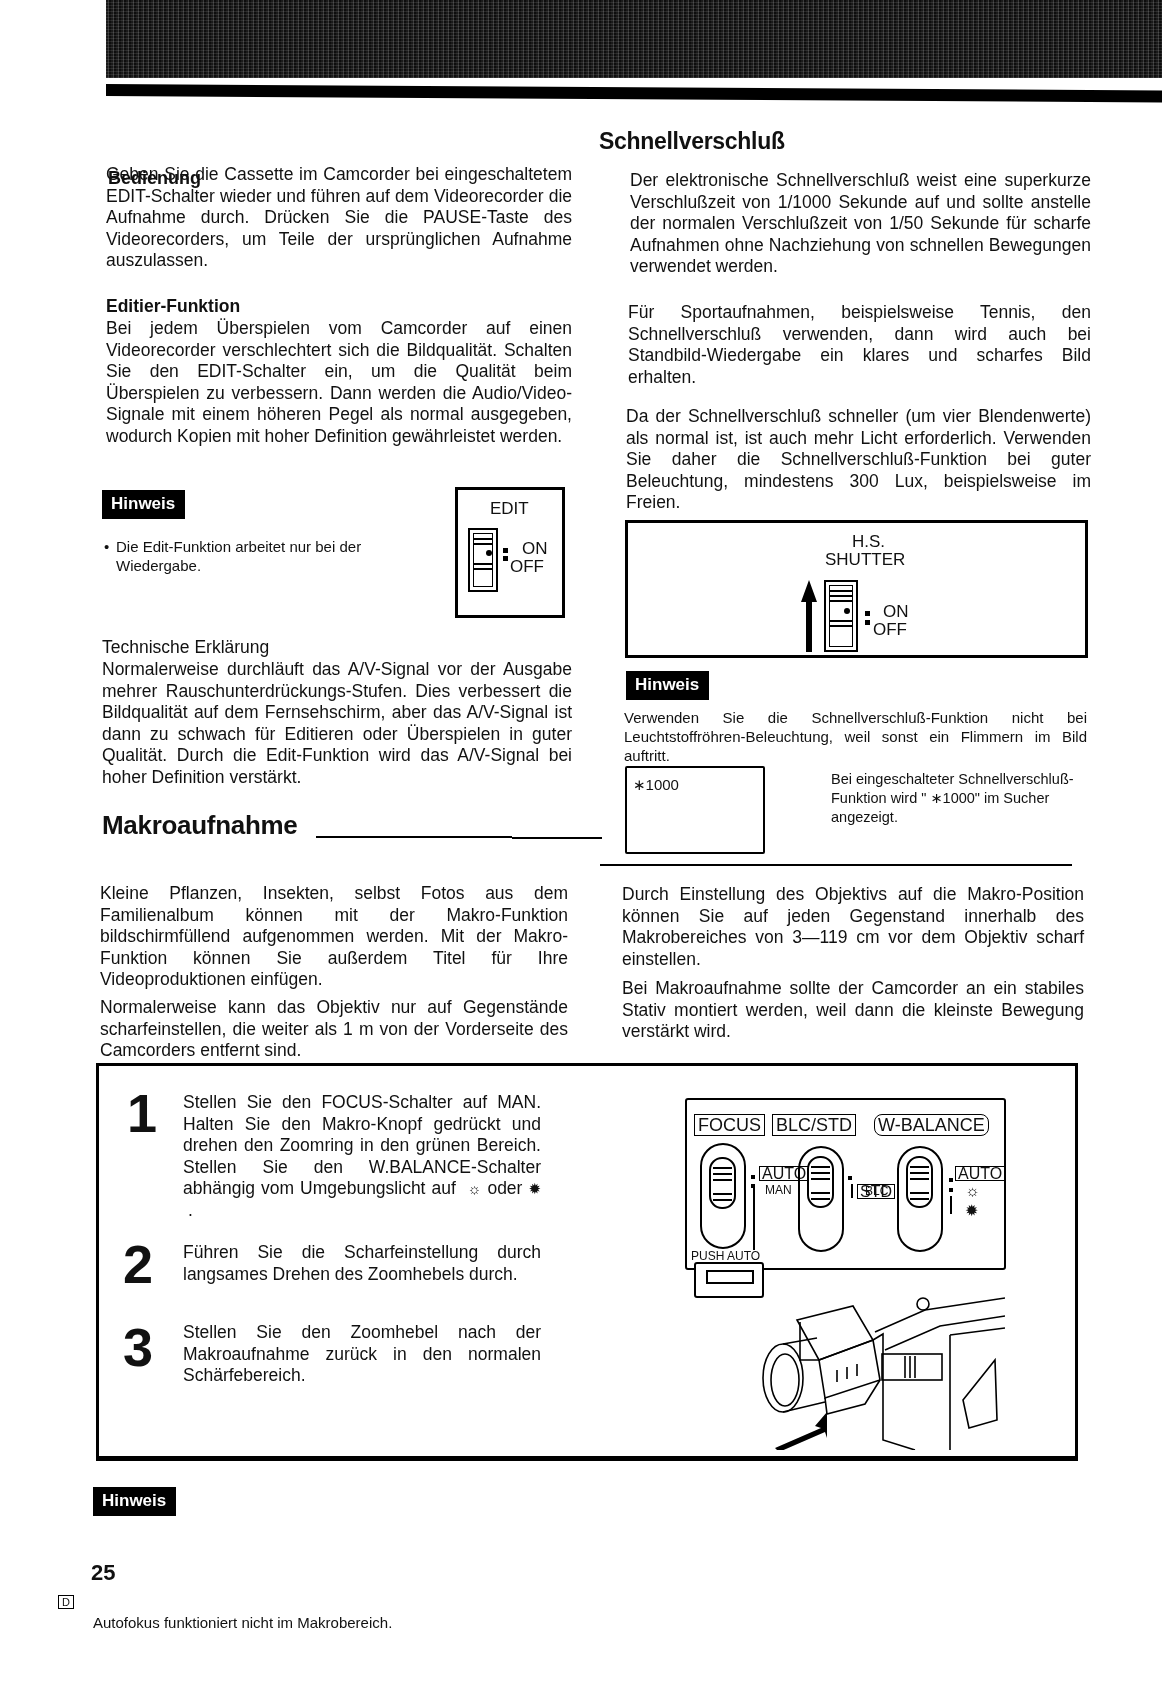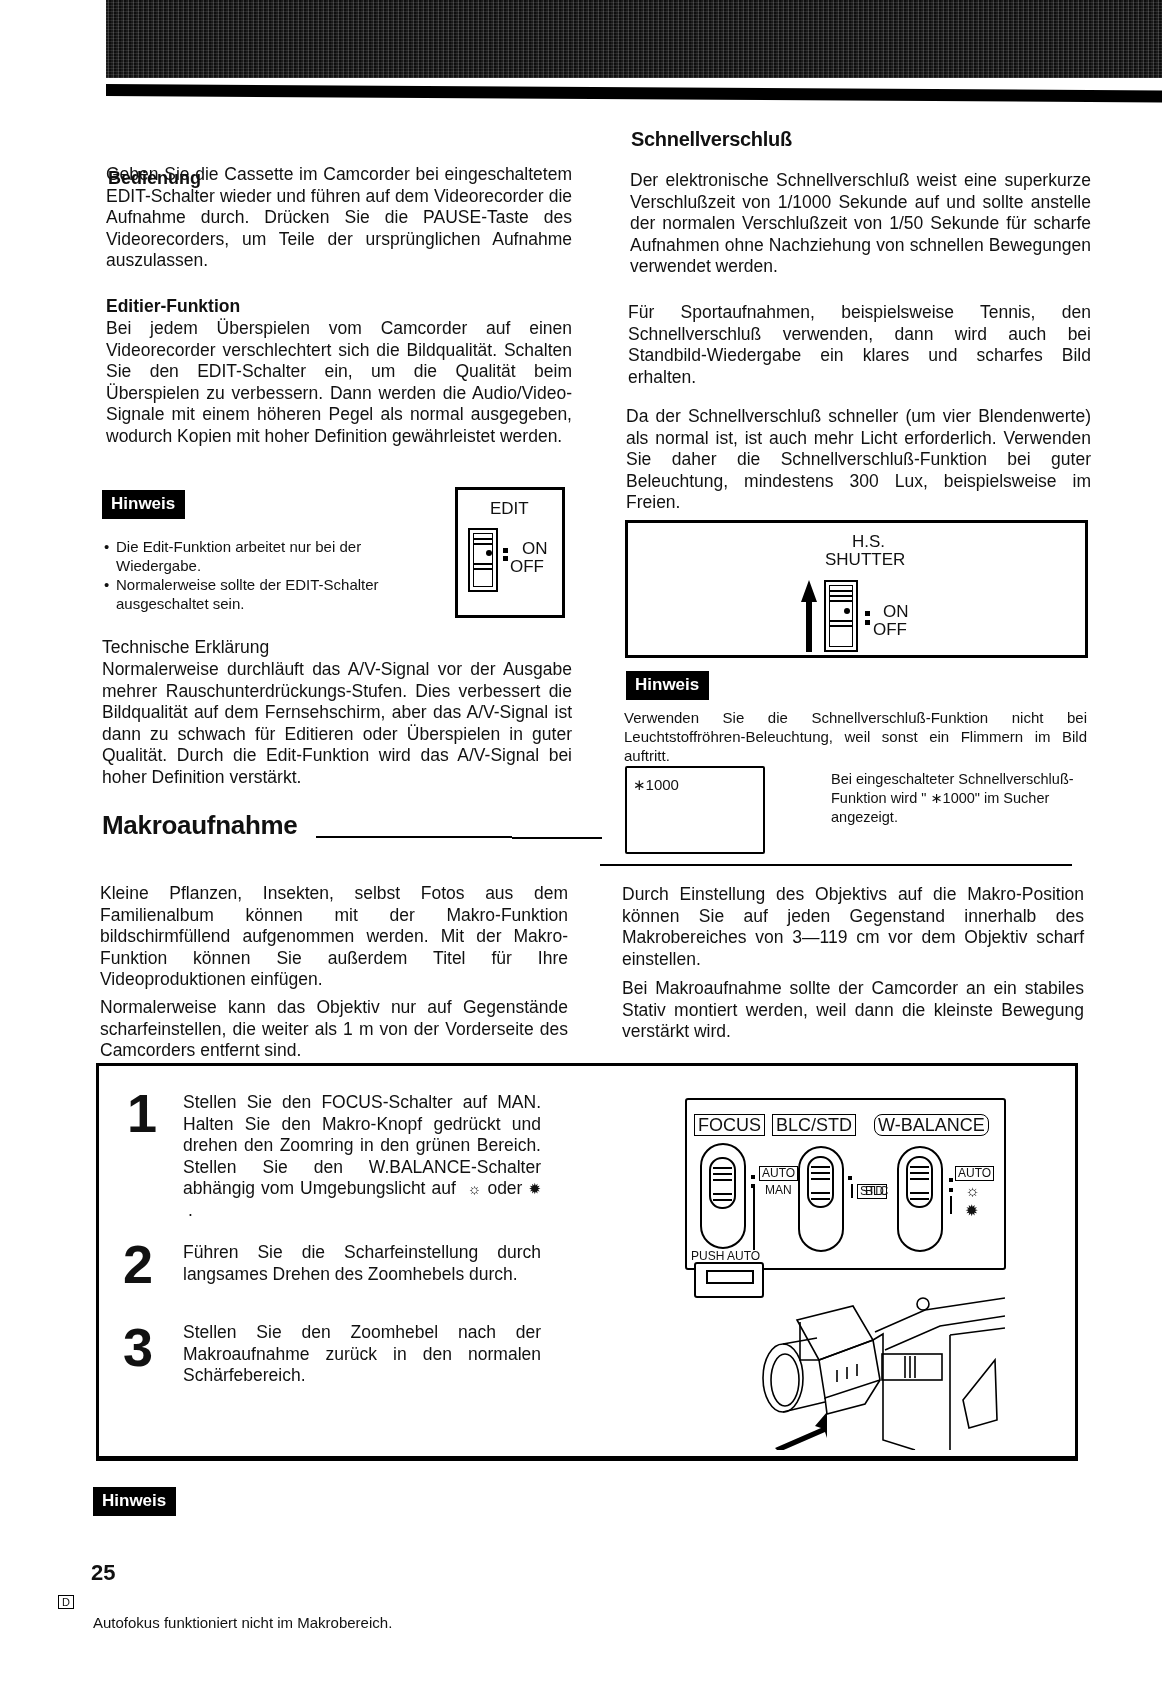--- a/index.html
+++ b/index.html
@@ -53,21 +53,21 @@
   .rule-h { position: absolute; height: 2px; background: #000; }
 
   .step-num { position: absolute; font-size: 54px; font-weight: bold; line-height: 54px; }
 
   
   .panel { position: absolute; border: 2px solid #000; border-radius: 3px; background: #fff; }
   .panel-tag { position: absolute; border: 1.5px solid #000; font-size: 18px; line-height: 20px; padding: 0 3px; }
   .oval { position: absolute; width: 46px; height: 106px; border: 2.5px solid #000; border-radius: 23px; }
   .oval-inner { position: absolute; left: 7px; top: 10px; width: 27px; height: 52px; border: 2.5px solid #000; border-radius: 13px; overflow: hidden; }
   .oval-inner .ln { position: absolute; left: 2px; right: 2px; height: 2px; background: #000; }
-  .tiny-tag { position: absolute; border: 1.5px solid #000; font-size: 12px; line-height: 13px; padding: 0 2px; }
+  .tiny-tag { position: absolute; border: 1.5px solid #000; font-size: 16px; line-height: 13px; padding: 0 2px; }
   .tiny { position: absolute; font-size: 12px; line-height: 13px; }
 
   .page-mark { position: absolute; border: 1.5px solid #000; font-size: 11px; line-height: 12px; padding: 0 3px; }
 </style>
 </head>
 <body>
 
 <div class="header-band">
     <div class="header-noise"></div>
   </div>
@@ -77,21 +77,20 @@
 <div class="abs txt" style="left:106px; top:164px; width:466px;">Geben Sie die Cassette im Camcorder bei eingeschaltetem EDIT-Schalter wieder und führen auf dem Videorecorder die Aufnahme durch. Drücken Sie die PAUSE-Taste des Videorecorders, um Teile der ursprünglichen Aufnahme auszulassen.</div>
 
 <div class="abs h-sub" style="left:106px; top:296px; font-size:17.5px;">Editier-Funktion</div>
 <div class="abs txt" style="left:106px; top:318px; width:466px;">Bei jedem Überspielen vom Camcorder auf einen Videorecorder verschlechtert sich die Bildqualität. Schalten Sie den EDIT-Schalter ein, um die Qualität beim Überspielen zu verbessern. Dann werden die Audio/Video-Signale mit einem höheren Pegel als normal ausgegeben, wodurch Kopien mit hoher Definition gewährleistet werden.</div>
 
 <div class="abs" style="left:102px; top:490px;">
   <span class="hinweis">Hinweis</span>
 </div>
 <div class="abs small" style="left:104px; top:537px; width:330px;">
   <div class="bullet">Die Edit-Funktion arbeitet nur bei der Wiedergabe.</div>
-  <div class="bullet">Normalerweise sollte der EDIT-Schalter ausgeschaltet sein.</div>
 </div>
 
 <div class="abs box" style="left:455px; top:487px; width:110px; height:131px;">
   <div class="lbl" style="left:32px; top:10px;">EDIT</div>
   <div class="switch-body" style="left:10px; top:38px;">
     <div class="inner"></div>
     <div class="stripe" style="top:8px;"></div>
     <div class="stripe" style="top:13px;"></div>
     <div class="dot" style="left:16px; top:20px;"></div>
     <div class="stripe" style="top:33px;"></div>
@@ -99,21 +98,21 @@
   </div>
   <div class="sq" style="left:45px; top:58px;"></div>
   <div class="sq" style="left:45px; top:66px;"></div>
   <div class="lbl" style="left:64px; top:50px;">ON</div>
   <div class="lbl" style="left:52px; top:68px;">OFF</div>
 </div>
 
 <div class="abs txt" style="left:102px; top:637px;">Technische Erklärung</div>
 <div class="abs txt" style="left:102px; top:659px; width:470px;">Normalerweise durchläuft das A/V-Signal vor der Ausgabe mehrer Rauschunterdrückungs-Stufen. Dies verbessert die Bildqualität auf dem Fernsehschirm, aber das A/V-Signal ist dann zu schwach für Editieren oder Überspielen in guter Qualität. Durch die Edit-Funktion wird das A/V-Signal bei hoher Definition verstärkt.</div>
 
-<div class="abs h-big" style="left:631px; top:128px; font-size:20px;">Schnellverschluß</div>
+<div class="abs h-big" style="left:599px; top:128px; font-size:23px;">Schnellverschluß</div>
 <div class="abs txt" style="left:630px; top:170px; width:461px;">Der elektronische Schnellverschluß weist eine superkurze Verschlußzeit von 1/1000 Sekunde auf und sollte anstelle der normalen Verschlußzeit von 1/50 Sekunde für scharfe Aufnahmen ohne Nachziehung von schnellen Bewegungen verwendet werden.</div>
 <div class="abs txt" style="left:628px; top:302px; width:463px;">Für Sportaufnahmen, beispielsweise Tennis, den Schnellverschluß verwenden, dann wird auch bei Standbild-Wiedergabe ein klares und scharfes Bild erhalten.</div>
 <div class="abs txt" style="left:626px; top:406px; width:465px;">Da der Schnellverschluß schneller (um vier Blendenwerte) als normal ist, ist auch mehr Licht erforderlich. Verwenden Sie daher die Schnellverschluß-Funktion bei guter Beleuchtung, mindestens 300 Lux, beispielsweise im Freien.</div>
 
 <div class="abs box" style="left:625px; top:520px; width:463px; height:138px;">
   <div class="lbl" style="left:224px; top:10px;">H.S.</div>
   <div class="lbl" style="left:197px; top:28px;">SHUTTER</div>
   <svg class="abs" style="left:172px; top:57px;" width="18" height="72">
     <polygon points="9,0 17,22 12,22 12,72 6,72 6,22 1,22" fill="#000"></polygon>
   </svg>

